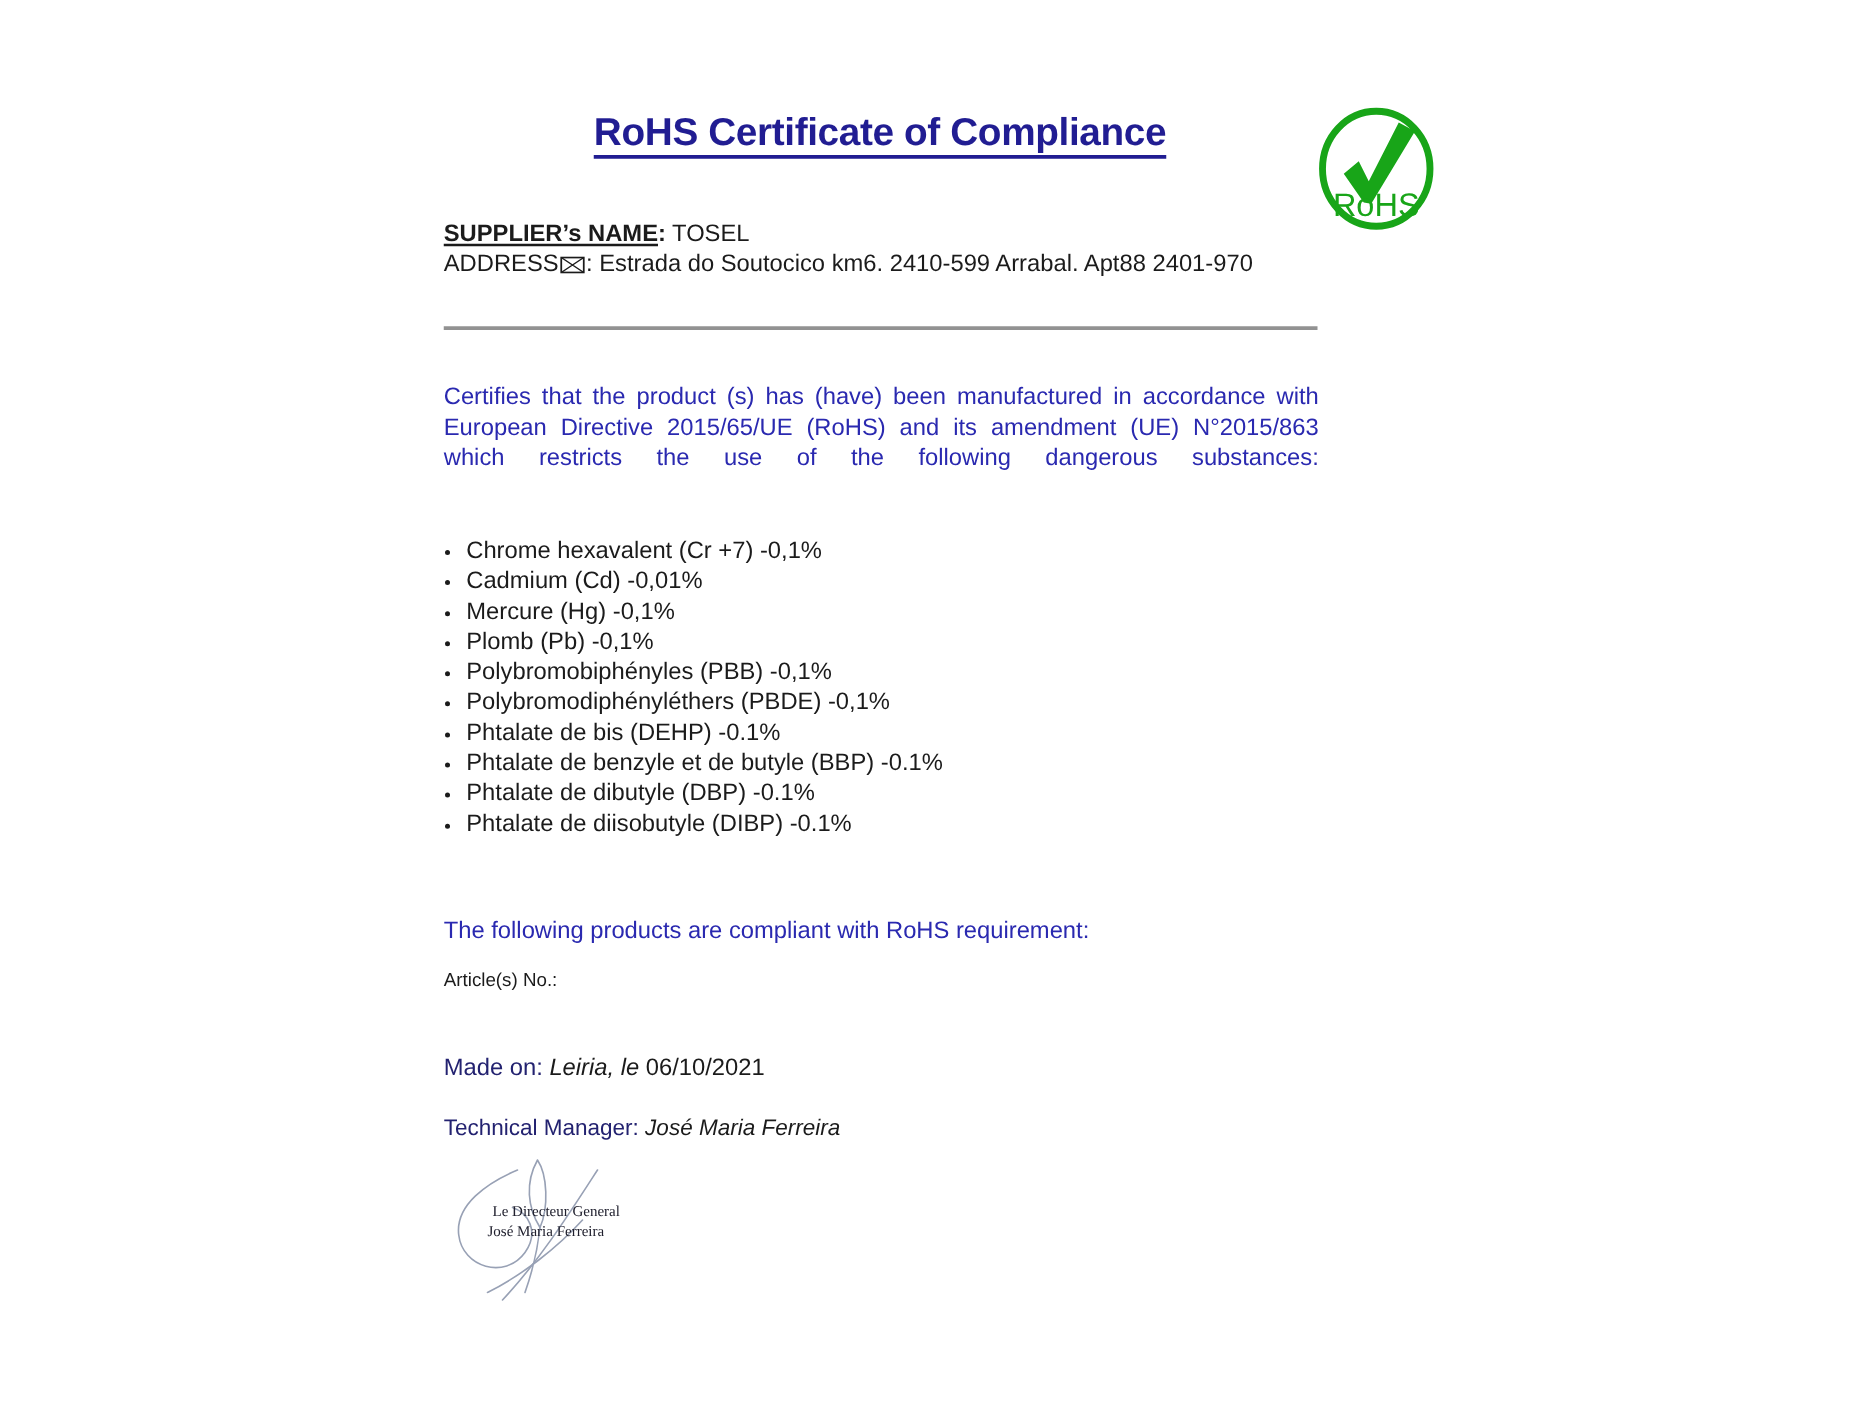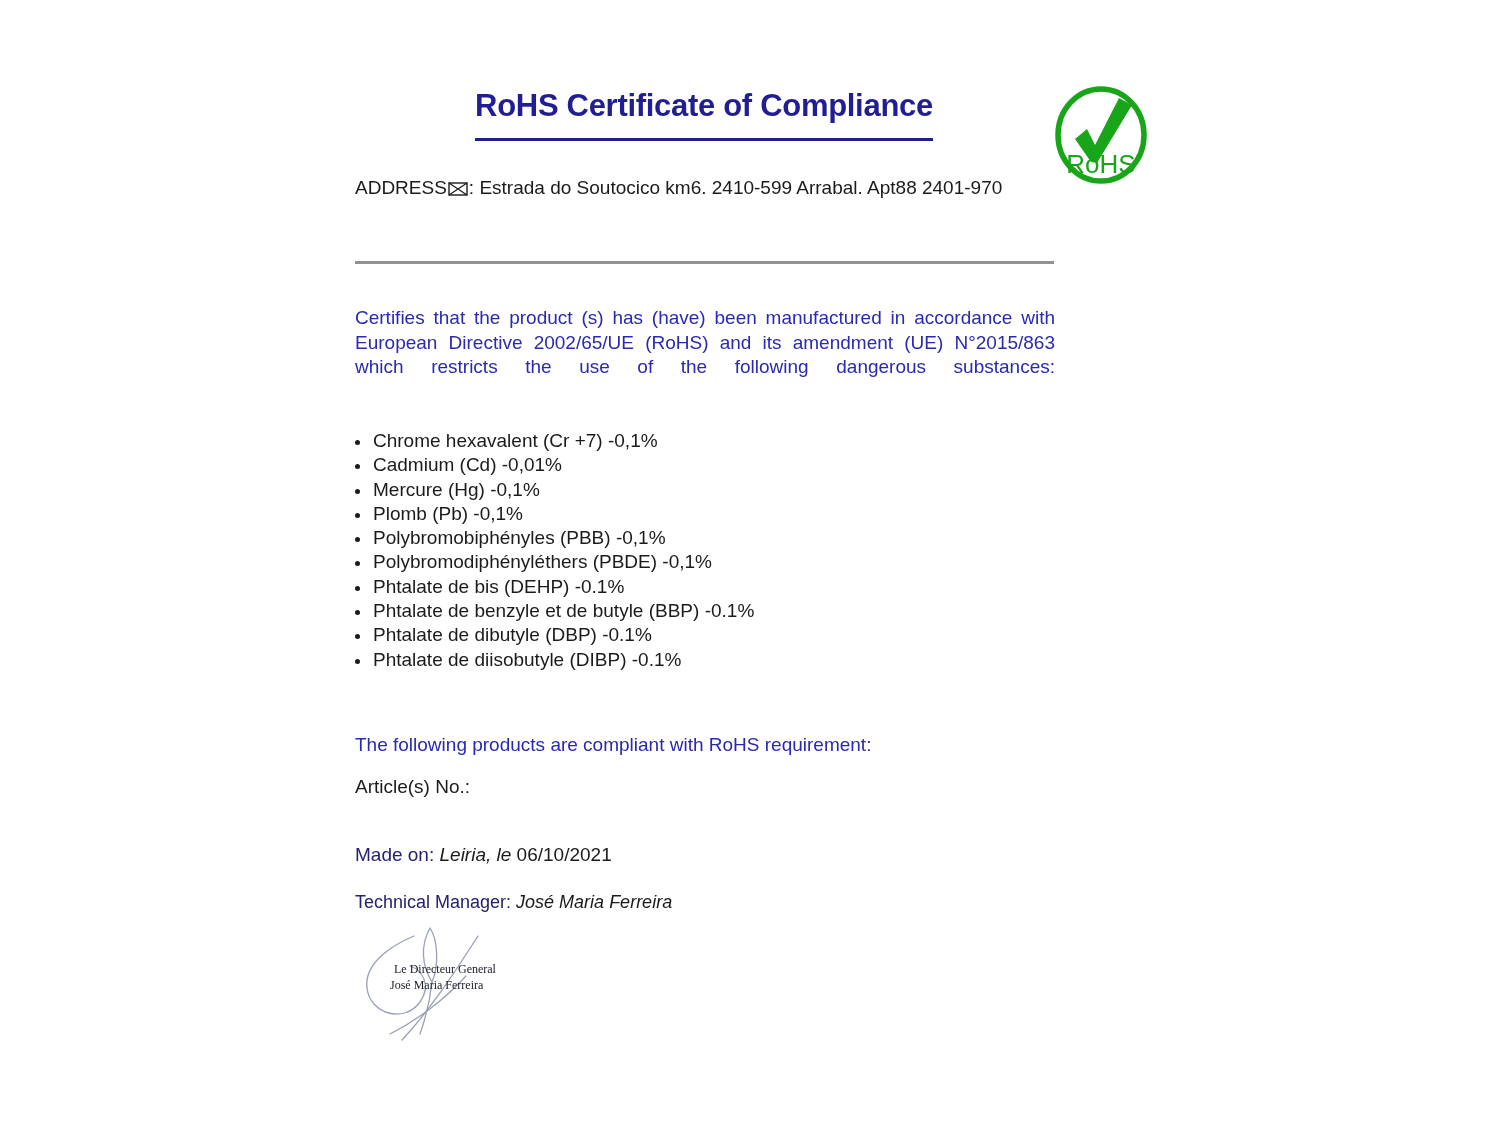--- a/index.html
+++ b/index.html
@@ -20,21 +20,21 @@
   }
   .page{position:absolute;inset:0;background:#ffffff;}
 
   
   .title-wrap{position:absolute;left:355px;top:88px;width:698px;text-align:center;}
   .doc-title{
     display:inline-block;
     font-size:31px;font-weight:bold;line-height:1.15;
     color:var(--title-navy);
     border-bottom:3px solid var(--title-navy);
-    padding-bottom:14px;letter-spacing:-0.3px;
+    padding-bottom:0;letter-spacing:-0.3px;
   }
 
   
   .rohs-logo{position:absolute;left:1053px;top:85px;width:96px;height:100px;}
   .logo-ring{fill:none;stroke:var(--logo-green);stroke-width:5.5px;}
   .logo-check{fill:var(--logo-green);}
   .logo-text{
     fill:var(--logo-green);
     font-family:"Liberation Sans","DejaVu Sans",sans-serif;
     font-size:26px;
@@ -69,21 +69,21 @@
   .substances li{padding-left:2px;}
   .substances li::marker{font-size:15px;}
 
   
   .compliance-line{
     position:absolute;left:355px;top:734px;width:700px;
     font-size:19px;color:var(--paragraph-blue);
   }
   .article-line{
     position:absolute;left:355px;top:776px;width:700px;
-    font-size:19px;color:var(--body-black);
+    font-size:15px;color:var(--body-black);
   }
   .made-on-line{position:absolute;left:355px;top:844px;width:700px;font-size:19px;}
   .tech-line{position:absolute;left:355px;top:892px;width:700px;font-size:18px;}
   .navy-label{color:var(--label-navy);font-weight:normal;}
   .italic{font-style:italic;}
 
   
   .signature{position:absolute;left:352px;top:922px;width:160px;height:125px;}
   .sig-stroke{fill:none;stroke:var(--signature-ink);stroke-width:1.3px;stroke-linecap:round;}
   .sig-text{
@@ -101,30 +101,33 @@
   </div>
 
   <svg class="rohs-logo" viewBox="0 0 96 100" aria-hidden="true">
     <ellipse class="logo-ring" cx="48" cy="50" rx="43" ry="46"></ellipse>
     <path class="logo-check" d="M 22 54 L 34 44 L 42 60 L 66 13 L 79 20 L 44 78 L 38 77 Z"></path>
     <text class="logo-text" x="48" y="88" text-anchor="middle">RoHS</text>
   </svg>
 
   <div class="supplier">
     <div class="line">
+      <span class="bold u">SUPPLIER’s NAME</span><span class="bold">:</span><span> TOSEL</span>
+    </div>
+    <div class="line">
       <span>ADDRESS</span><svg class="inline-icon" width="20" height="14" viewBox="0 0 20 14">
           <rect x="1" y="1" width="18" height="12" fill="none" stroke="#1b1b1b" stroke-width="1.4"></rect>
           <path d="M1 1 L19 13 M19 1 L1 13" fill="none" stroke="#1b1b1b" stroke-width="1.2"></path>
         </svg><span>: Estrada do Soutocico km6. 2410-599 Arrabal. Apt88 2401-970</span>
     </div>
   </div>
 
   <div class="rule"></div>
 
-  <p class="cert-paragraph">Certifies that the product (s) has (have) been manufactured in accordance with European Directive 2002/65/UE (RoHS) and its amendment (UE) N°2015/863 which restricts the use of the following dangerous substances:</p>
+  <p class="cert-paragraph">Certifies that the product (s) has (have) been manufactured in accordance with European Directive 2015/65/UE (RoHS) and its amendment (UE) N°2015/863 which restricts the use of the following dangerous substances:</p>
 
   <ul class="substances">
     <li>Chrome hexavalent (Cr +7) -0,1%</li>
     <li>Cadmium (Cd) -0,01%</li>
     <li>Mercure (Hg) -0,1%</li>
     <li>Plomb (Pb) -0,1%</li>
     <li>Polybromobiphényles (PBB) -0,1%</li>
     <li>Polybromodiphényléthers (PBDE) -0,1%</li>
     <li>Phtalate de bis (DEHP) -0.1%</li>
     <li>Phtalate de benzyle et de butyle (BBP) -0.1%</li>

